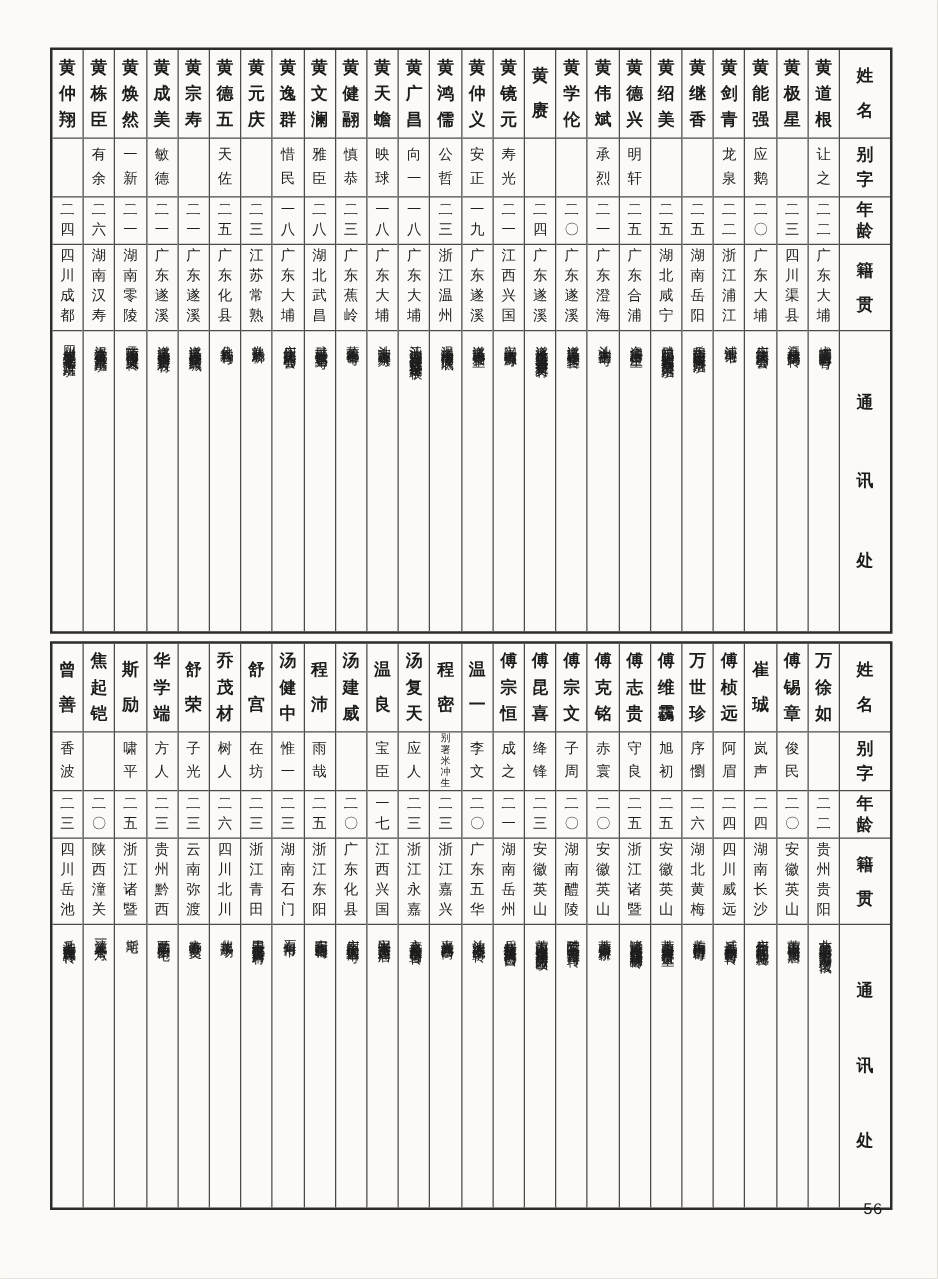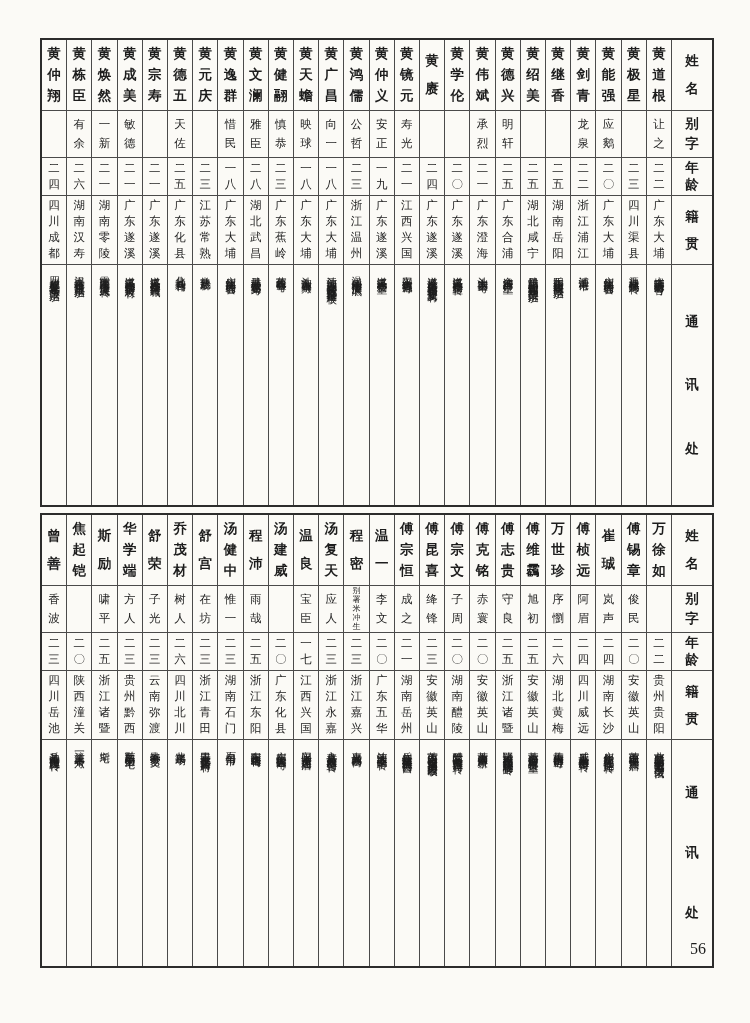--- a/index.html
+++ b/index.html
@@ -20,21 +20,21 @@
   .stack span{display:block;line-height:1;}
   .vtext{writing-mode:vertical-rl;text-orientation:upright;line-height:1.12;letter-spacing:1px;padding-top:3px;}
   .r-name{height:70px;font-size:13.5px;font-weight:bold;}
   .r-zi{height:46px;font-size:11.5px;}
   .r-age{height:37px;font-size:11.5px;}
   .r-native{height:68px;font-size:11.5px;}
   .r-address{height:240px;font-size:10.5px;}
   .table-1 .r-address{height:226px;}
   .hdr{font-weight:bold;font-size:13.5px;}
   .tiny{font-size:8px;}
-  .pagenum{position:absolute;right:44px;bottom:65px;font-size:16px;font-family:Liberation Serif, serif;}
+  .pagenum{position:absolute;right:44px;bottom:48px;font-size:13px;font-family:Liberation Mono, monospace;}
 </style>
 </head>
 <body>
 
 <div class="page">
   <div class="tables">
     <div class="grid table-0">
         <div class="col header-col">
           <div class="cell stack hdr r-name">
             <span>姓</span>

